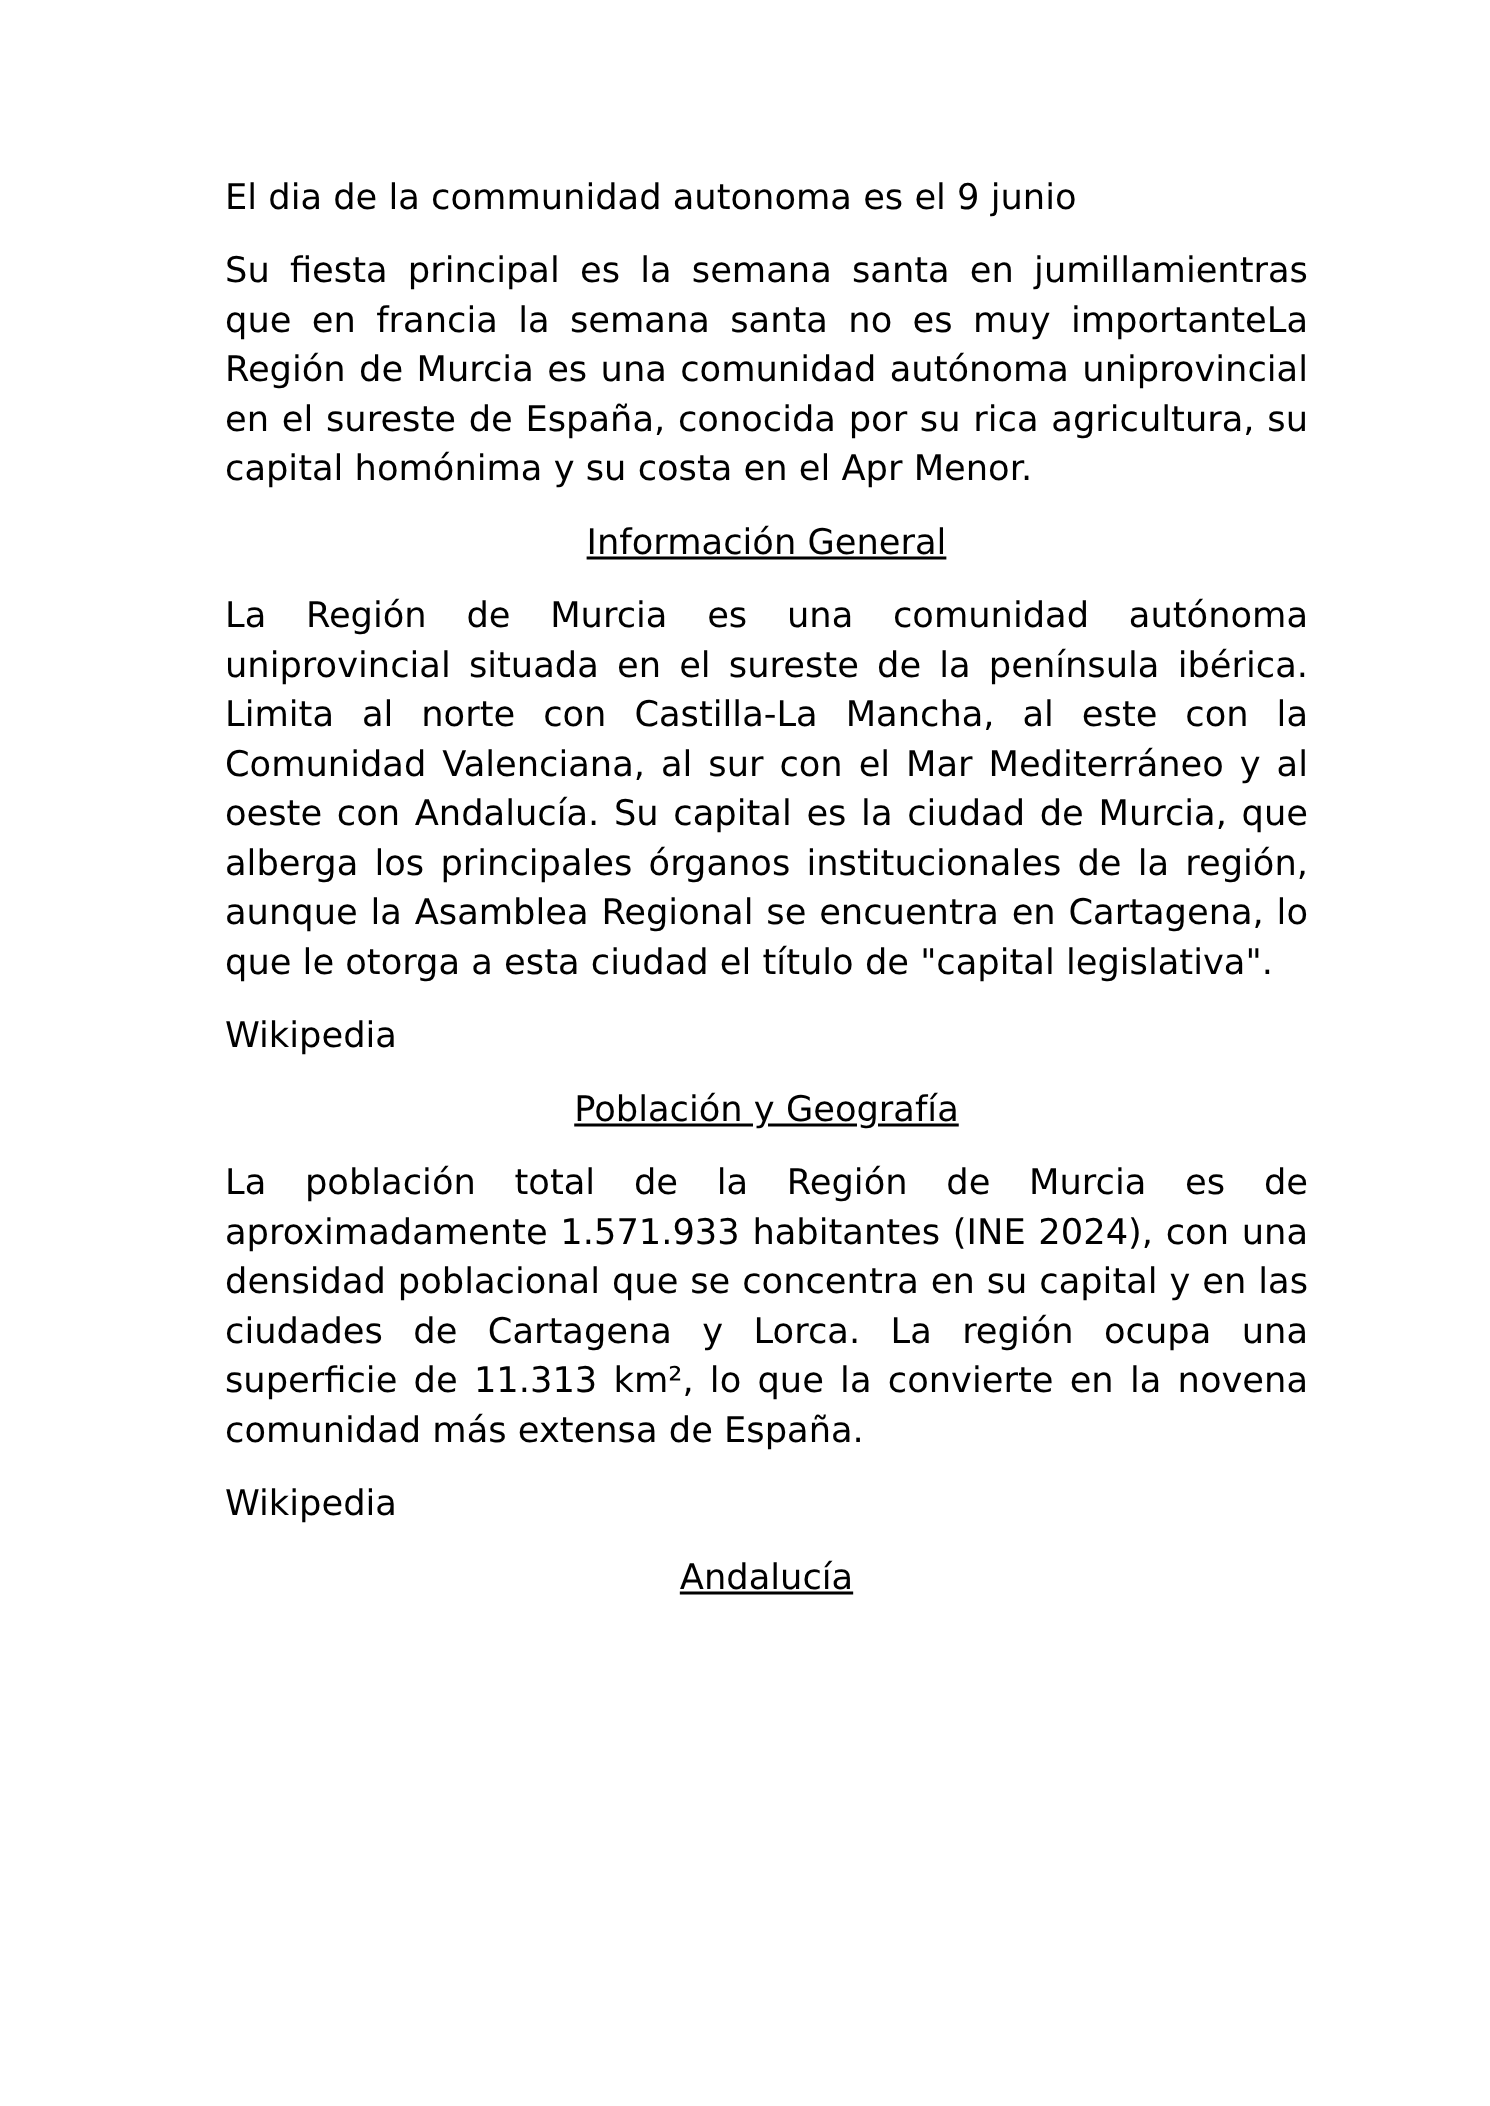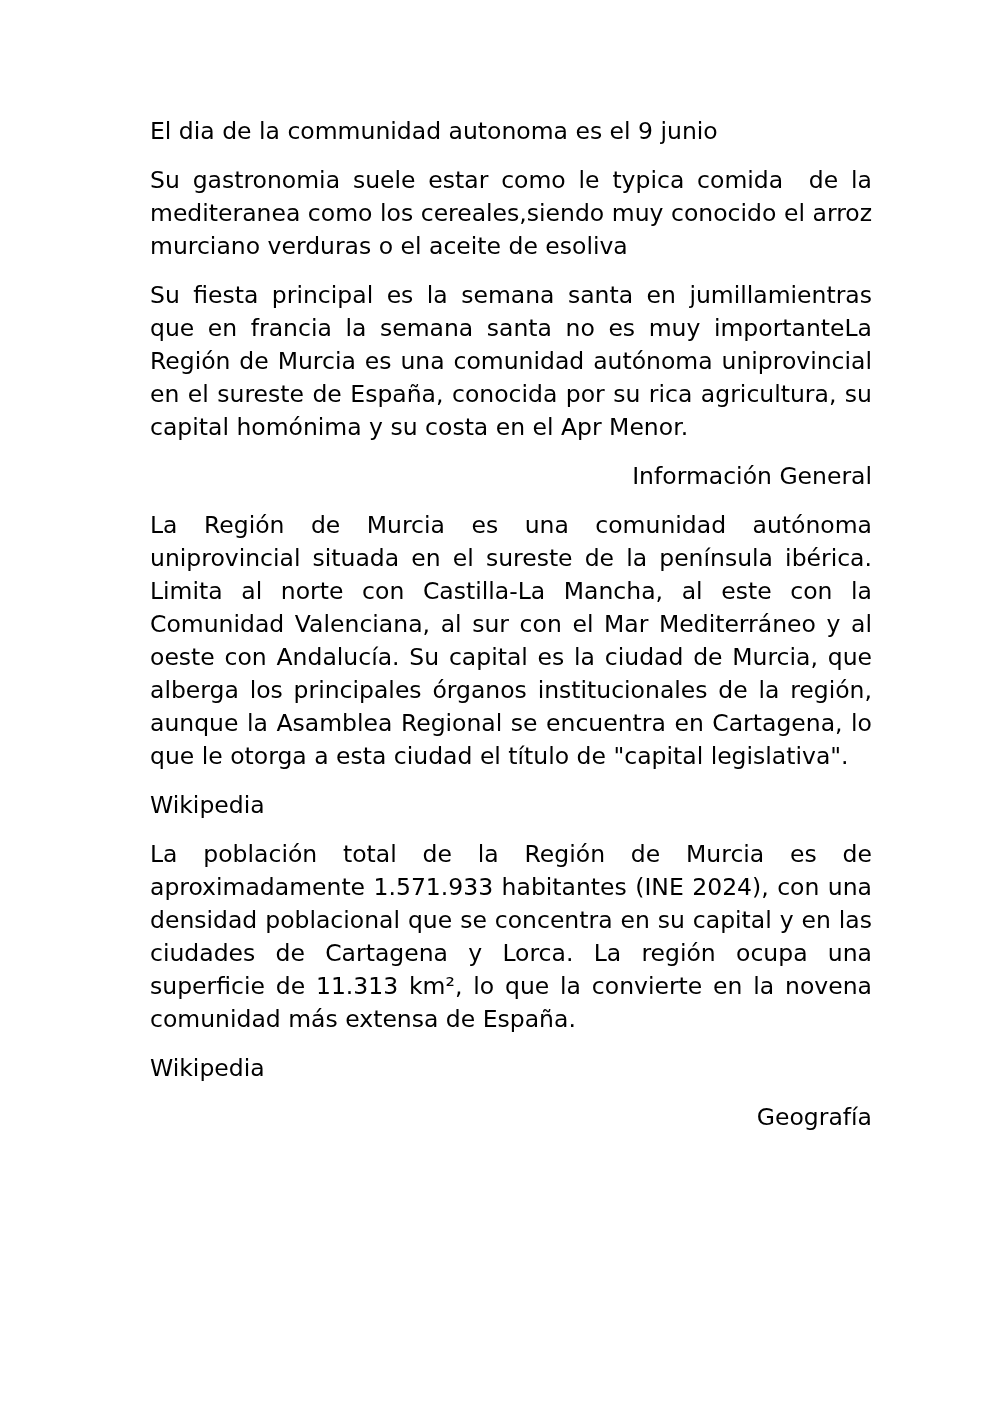--- a/index.html
+++ b/index.html
@@ -38,43 +38,44 @@
     word-spacing: 0px;
     hyphens: none;
   }
 
   
   .para.short {
     text-align: left;
   }
 
   .para.heading {
-    text-align: right;
+    text-align: center;
+    text-decoration: underline;
   }
 </style>
 </head>
 <body>
 
 <div id="page">
   <div id="doc-body">
 
     <p class="para short">El dia de la communidad autonoma es el 9 junio</p>
 
-    <p class="para">Su gastronomia suele estar como le typica comida  de la mediteranea como los cereales,siendo muy conocido el arroz murciano verduras o el aceite de esoliva</p>
 
     <p class="para">Su fiesta principal es la semana santa en jumillamientras que en francia la semana santa no es muy importanteLa Región de Murcia es una comunidad autónoma uniprovincial en el sureste de España, conocida por su rica agricultura, su capital homónima y su costa en el Apr Menor.</p>
 
     <p class="para heading">Información General</p>
 
     <p class="para">La Región de Murcia es una comunidad autónoma uniprovincial situada en el sureste de la península ibérica. Limita al norte con Castilla-La Mancha, al este con la Comunidad Valenciana, al sur con el Mar Mediterráneo y al oeste con Andalucía. Su capital es la ciudad de Murcia, que alberga los principales órganos institucionales de la región, aunque la Asamblea Regional se encuentra en Cartagena, lo que le otorga a esta ciudad el título de "capital legislativa".</p>
 
     <p class="para short">Wikipedia</p>
 
+    <p class="para heading">Población y Geografía</p>
 
     <p class="para">La población total de la Región de Murcia es de aproximadamente 1.571.933 habitantes (INE 2024), con una densidad poblacional que se concentra en su capital y en las ciudades de Cartagena y Lorca. La región ocupa una superficie de 11.313 km², lo que la convierte en la novena comunidad más extensa de España.</p>
 
     <p class="para short">Wikipedia</p>
 
-    <p class="para heading">Geografía</p>
+    <p class="para heading">Andalucía</p>
 
 
   </div>
 </div>
 
 </body></html>

